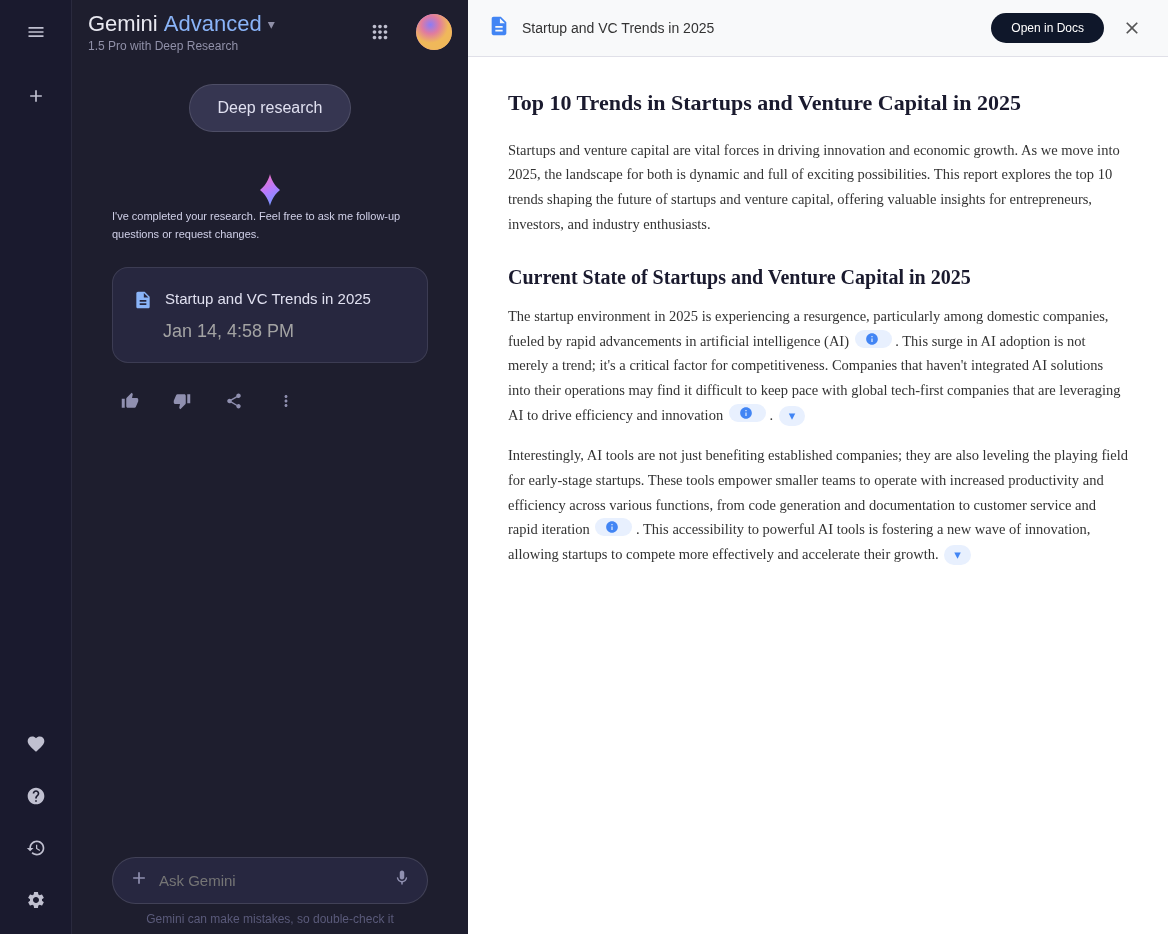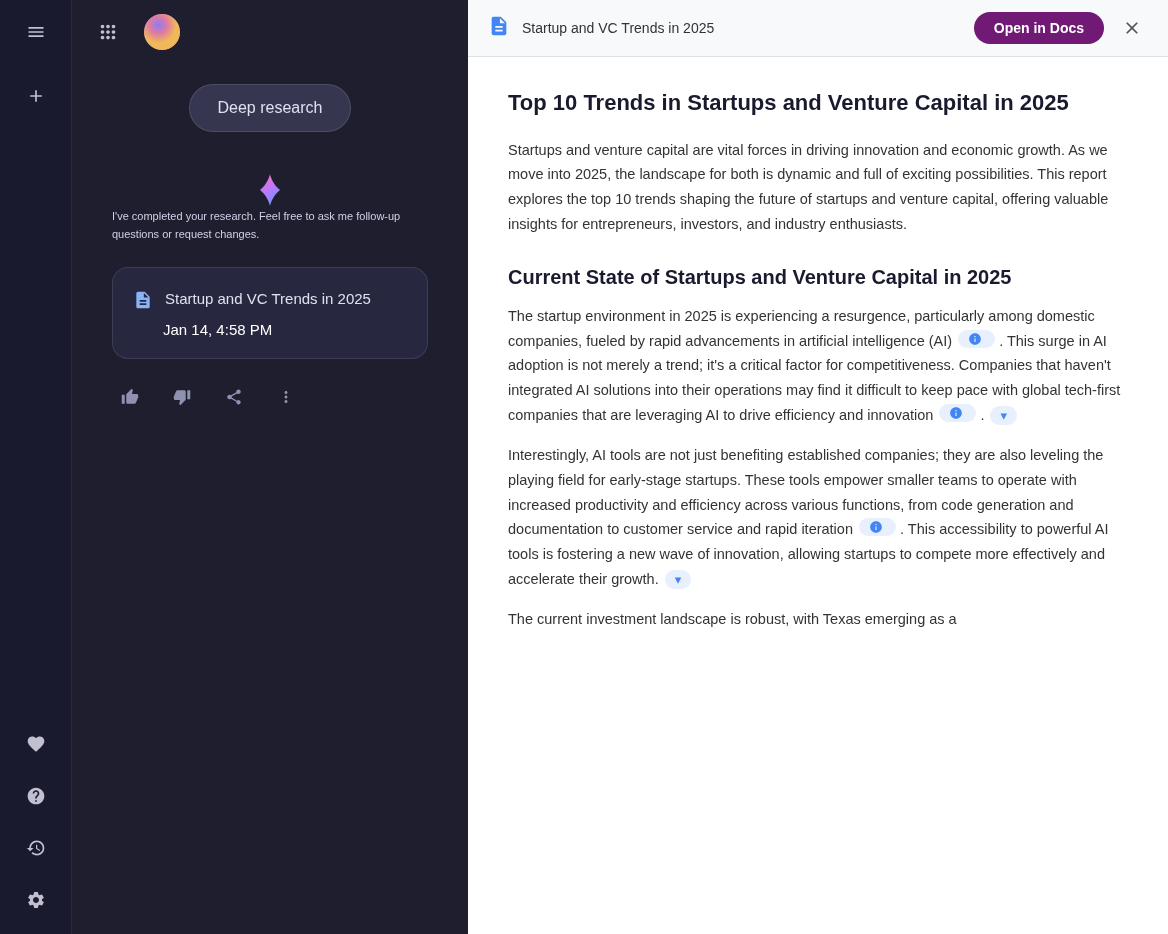--- a/index.html
+++ b/index.html
@@ -186,22 +186,22 @@
       margin-top: 2px;
       flex-shrink: 0;
     }
     .research-card-title {
       font-size: 15px;
       font-weight: 500;
       color: #e0e0f0;
       line-height: 1.4;
     }
     .research-card-date {
-      font-size: 15px;
-      color: #ffffff;
+      font-size: 18px;
+      color: #a3a3a3;
       margin-top: 6px;
       margin-left: 30px;
     }
 
     .action-buttons {
       display: flex;
       align-items: center;
       gap: 16px;
       align-self: flex-start;
     }
@@ -286,27 +286,27 @@
       color: #4285f4;
       font-size: 20px;
     }
     .panel-title {
       flex: 1;
       font-size: 14px;
       color: #333;
       font-weight: 500;
     }
     .open-docs-btn {
-      background: #701a75;
+      background: #0f172a;
       color: white;
       border: none;
       border-radius: 20px;
       padding: 8px 20px;
-      font-size: 14px;
-      font-weight: 700;
+      font-size: 12px;
+      font-weight: 400;
       cursor: pointer;
       font-family: inherit;
     }
     .panel-close-btn {
       width: 32px;
       height: 32px;
       display: flex;
       align-items: center;
       justify-content: center;
       border-radius: 50%;
@@ -315,21 +315,21 @@
       font-size: 18px;
     }
 
     
     .doc-content {
       flex: 1;
       overflow-y: auto;
       padding: 32px 40px;
       background: white;
       color: #202124;
-      font-family: Liberation Sans, sans-serif;
+      font-family: Liberation Serif, serif;
     }
     .doc-content h1 {
       font-size: 22px;
       font-weight: 700;
       color: #1a1a2e;
       margin-bottom: 20px;
       line-height: 1.3;
     }
     .doc-content h2 {
       font-size: 20px;
@@ -404,20 +404,30 @@
   <div class="sidebar-icon-btn">
     <svg width="20" height="20" viewBox="0 0 24 24" fill="currentColor" style="color:#c0c0d0">
       <path d="M19.14,12.94c0.04-0.3,0.06-0.61,0.06-0.94c0-0.32-0.02-0.64-0.07-0.94l2.03-1.58c0.18-0.14,0.23-0.41,0.12-0.61 l-1.92-3.32c-0.12-0.22-0.37-0.29-0.59-0.22l-2.39,0.96c-0.5-0.38-1.03-0.7-1.62-0.94L14.4,2.81c-0.04-0.24-0.24-0.41-0.48-0.41 h-3.84c-0.24,0-0.43,0.17-0.47,0.41L9.25,5.35C8.66,5.59,8.12,5.92,7.63,6.29L5.24,5.33c-0.22-0.08-0.47,0-0.59,0.22L2.74,8.87 C2.62,9.08,2.66,9.34,2.86,9.48l2.03,1.58C4.84,11.36,4.8,11.69,4.8,12s0.02,0.64,0.07,0.94l-2.03,1.58 c-0.18,0.14-0.23,0.41-0.12,0.61l1.92,3.32c0.12,0.22,0.37,0.29,0.59,0.22l2.39-0.96c0.5,0.38,1.03,0.7,1.62,0.94l0.36,2.54 c0.05,0.24,0.24,0.41,0.48,0.41h3.84c0.24,0,0.44-0.17,0.47-0.41l0.36-2.54c0.59-0.24,1.13-0.56,1.62-0.94l2.39,0.96 c0.22,0.08,0.47,0,0.59-0.22l1.92-3.32c0.12-0.22,0.07-0.47-0.12-0.61L19.14,12.94z M12,15.6c-1.98,0-3.6-1.62-3.6-3.6 s1.62-3.6,3.6-3.6s3.6,1.62,3.6,3.6S13.98,15.6,12,15.6z"></path>
     </svg>
   </div>
 </div>
 
 <div class="main">
 
   <div class="header">
+    <div class="header-logo-container">
+      <div class="header-logo-row">
+        <span class="header-logo">
+          <span>Gemini</span>
+          <span class="advanced">Advanced</span>
+        </span>
+        <span class="dropdown-arrow">▾</span>
+      </div>
+      <div class="header-subtitle">1.5 Pro with Deep Research</div>
+    </div>
     <div class="header-right">
       <div class="apps-btn">
         <svg width="22" height="22" viewBox="0 0 24 24" fill="currentColor">
           <path d="M6 8c1.1 0 2-.9 2-2s-.9-2-2-2-2 .9-2 2 .9 2 2 2zm6 0c1.1 0 2-.9 2-2s-.9-2-2-2-2 .9-2 2 .9 2 2 2zm6 0c1.1 0 2-.9 2-2s-.9-2-2-2-2 .9-2 2 .9 2 2 2zM6 14c1.1 0 2-.9 2-2s-.9-2-2-2-2 .9-2 2 .9 2 2 2zm6 0c1.1 0 2-.9 2-2s-.9-2-2-2-2 .9-2 2 .9 2 2 2zm6 0c1.1 0 2-.9 2-2s-.9-2-2-2-2 .9-2 2 .9 2 2 2zM6 20c1.1 0 2-.9 2-2s-.9-2-2-2-2 .9-2 2 .9 2 2 2zm6 0c1.1 0 2-.9 2-2s-.9-2-2-2-2 .9-2 2 .9 2 2 2zm6 0c1.1 0 2-.9 2-2s-.9-2-2-2-2 .9-2 2 .9 2 2 2z"></path>
         </svg>
       </div>
       <div class="avatar">
         <svg width="36" height="36" viewBox="0 0 36 36">
           <defs>
             <radialGradient id="avatarGrad" cx="40%" cy="30%">
@@ -477,20 +487,36 @@
         </svg>
       </div>
       <div class="action-btn">
         <svg width="18" height="18" viewBox="0 0 24 24" fill="currentColor">
           <path d="M12 8c1.1 0 2-.9 2-2s-.9-2-2-2-2 .9-2 2 .9 2 2 2zm0 2c-1.1 0-2 .9-2 2s.9 2 2 2 2-.9 2-2-.9-2-2-2zm0 6c-1.1 0-2 .9-2 2s.9 2 2 2 2-.9 2-2-.9-2-2-2z"></path>
         </svg>
       </div>
     </div>
   </div>
 
+  <div class="input-area">
+    <div class="input-box">
+      <span class="input-plus">
+        <svg width="20" height="20" viewBox="0 0 24 24" fill="#9090b0">
+          <path d="M19 13h-6v6h-2v-6H5v-2h6V5h2v6h6v2z"></path>
+        </svg>
+      </span>
+      <input class="input-field" type="text" placeholder="Ask Gemini" style="">
+      <span class="mic-btn">
+        <svg width="18" height="18" viewBox="0 0 24 24" fill="#9090b0">
+          <path d="M12 14c1.66 0 3-1.34 3-3V5c0-1.66-1.34-3-3-3S9 3.34 9 5v6c0 1.66 1.34 3 3 3zm5.91-3c-.49 0-.9.36-.98.85C16.52 14.2 14.47 16 12 16c-2.47 0-4.52-1.8-4.93-4.15-.08-.49-.49-.85-.98-.85-.61 0-1.09.54-1 1.14.49 3 2.89 5.35 5.91 5.78V20c0 .55.45 1 1 1s1-.45 1-1v-2.08c3.02-.43 5.42-2.78 5.91-5.78.1-.6-.39-1.14-1-1.14z"></path>
+        </svg>
+      </span>
+    </div>
+    <p class="input-disclaimer">Gemini can make mistakes, so double-check it</p>
+  </div>
 </div>
 
 <div class="right-panel">
   <div class="panel-header">
     <span class="panel-doc-icon">
       <svg width="22" height="22" viewBox="0 0 24 24" fill="#4285f4">
         <path d="M14 2H6c-1.1 0-1.99.9-1.99 2L4 20c0 1.1.89 2 1.99 2H18c1.1 0 2-.9 2-2V8l-6-6zm2 16H8v-2h8v2zm0-4H8v-2h8v2zm-3-5V3.5L18.5 9H13z"></path>
       </svg>
     </span>
     <span class="panel-title">Startup and VC Trends in 2025</span>
@@ -530,17 +556,14 @@
       Interestingly, AI tools are not just benefiting established companies; they are also leveling the playing field for early-stage startups. These tools empower smaller teams to operate with increased productivity and efficiency across various functions, from code generation and documentation to customer service and rapid iteration
       <button class="citation-btn">
         <svg width="14" height="14" viewBox="0 0 24 24" fill="currentColor" style="margin-right:3px">
             <path d="M12 2C6.48 2 2 6.48 2 12s4.48 10 10 10 10-4.48 10-10S17.52 2 12 2zm1 15h-2v-6h2v6zm0-8h-2V7h2v2z"></path>
           </svg>
       </button>
       . This accessibility to powerful AI tools is fostering a new wave of innovation, allowing startups to compete more effectively and accelerate their growth.
       <button class="citation-btn">▾</button>
     </p>
 
-    <p>
-      The current investment landscape is robust, with Texas emerging as a
-    </p>
   </div>
 </div>
 
 </body></html>

